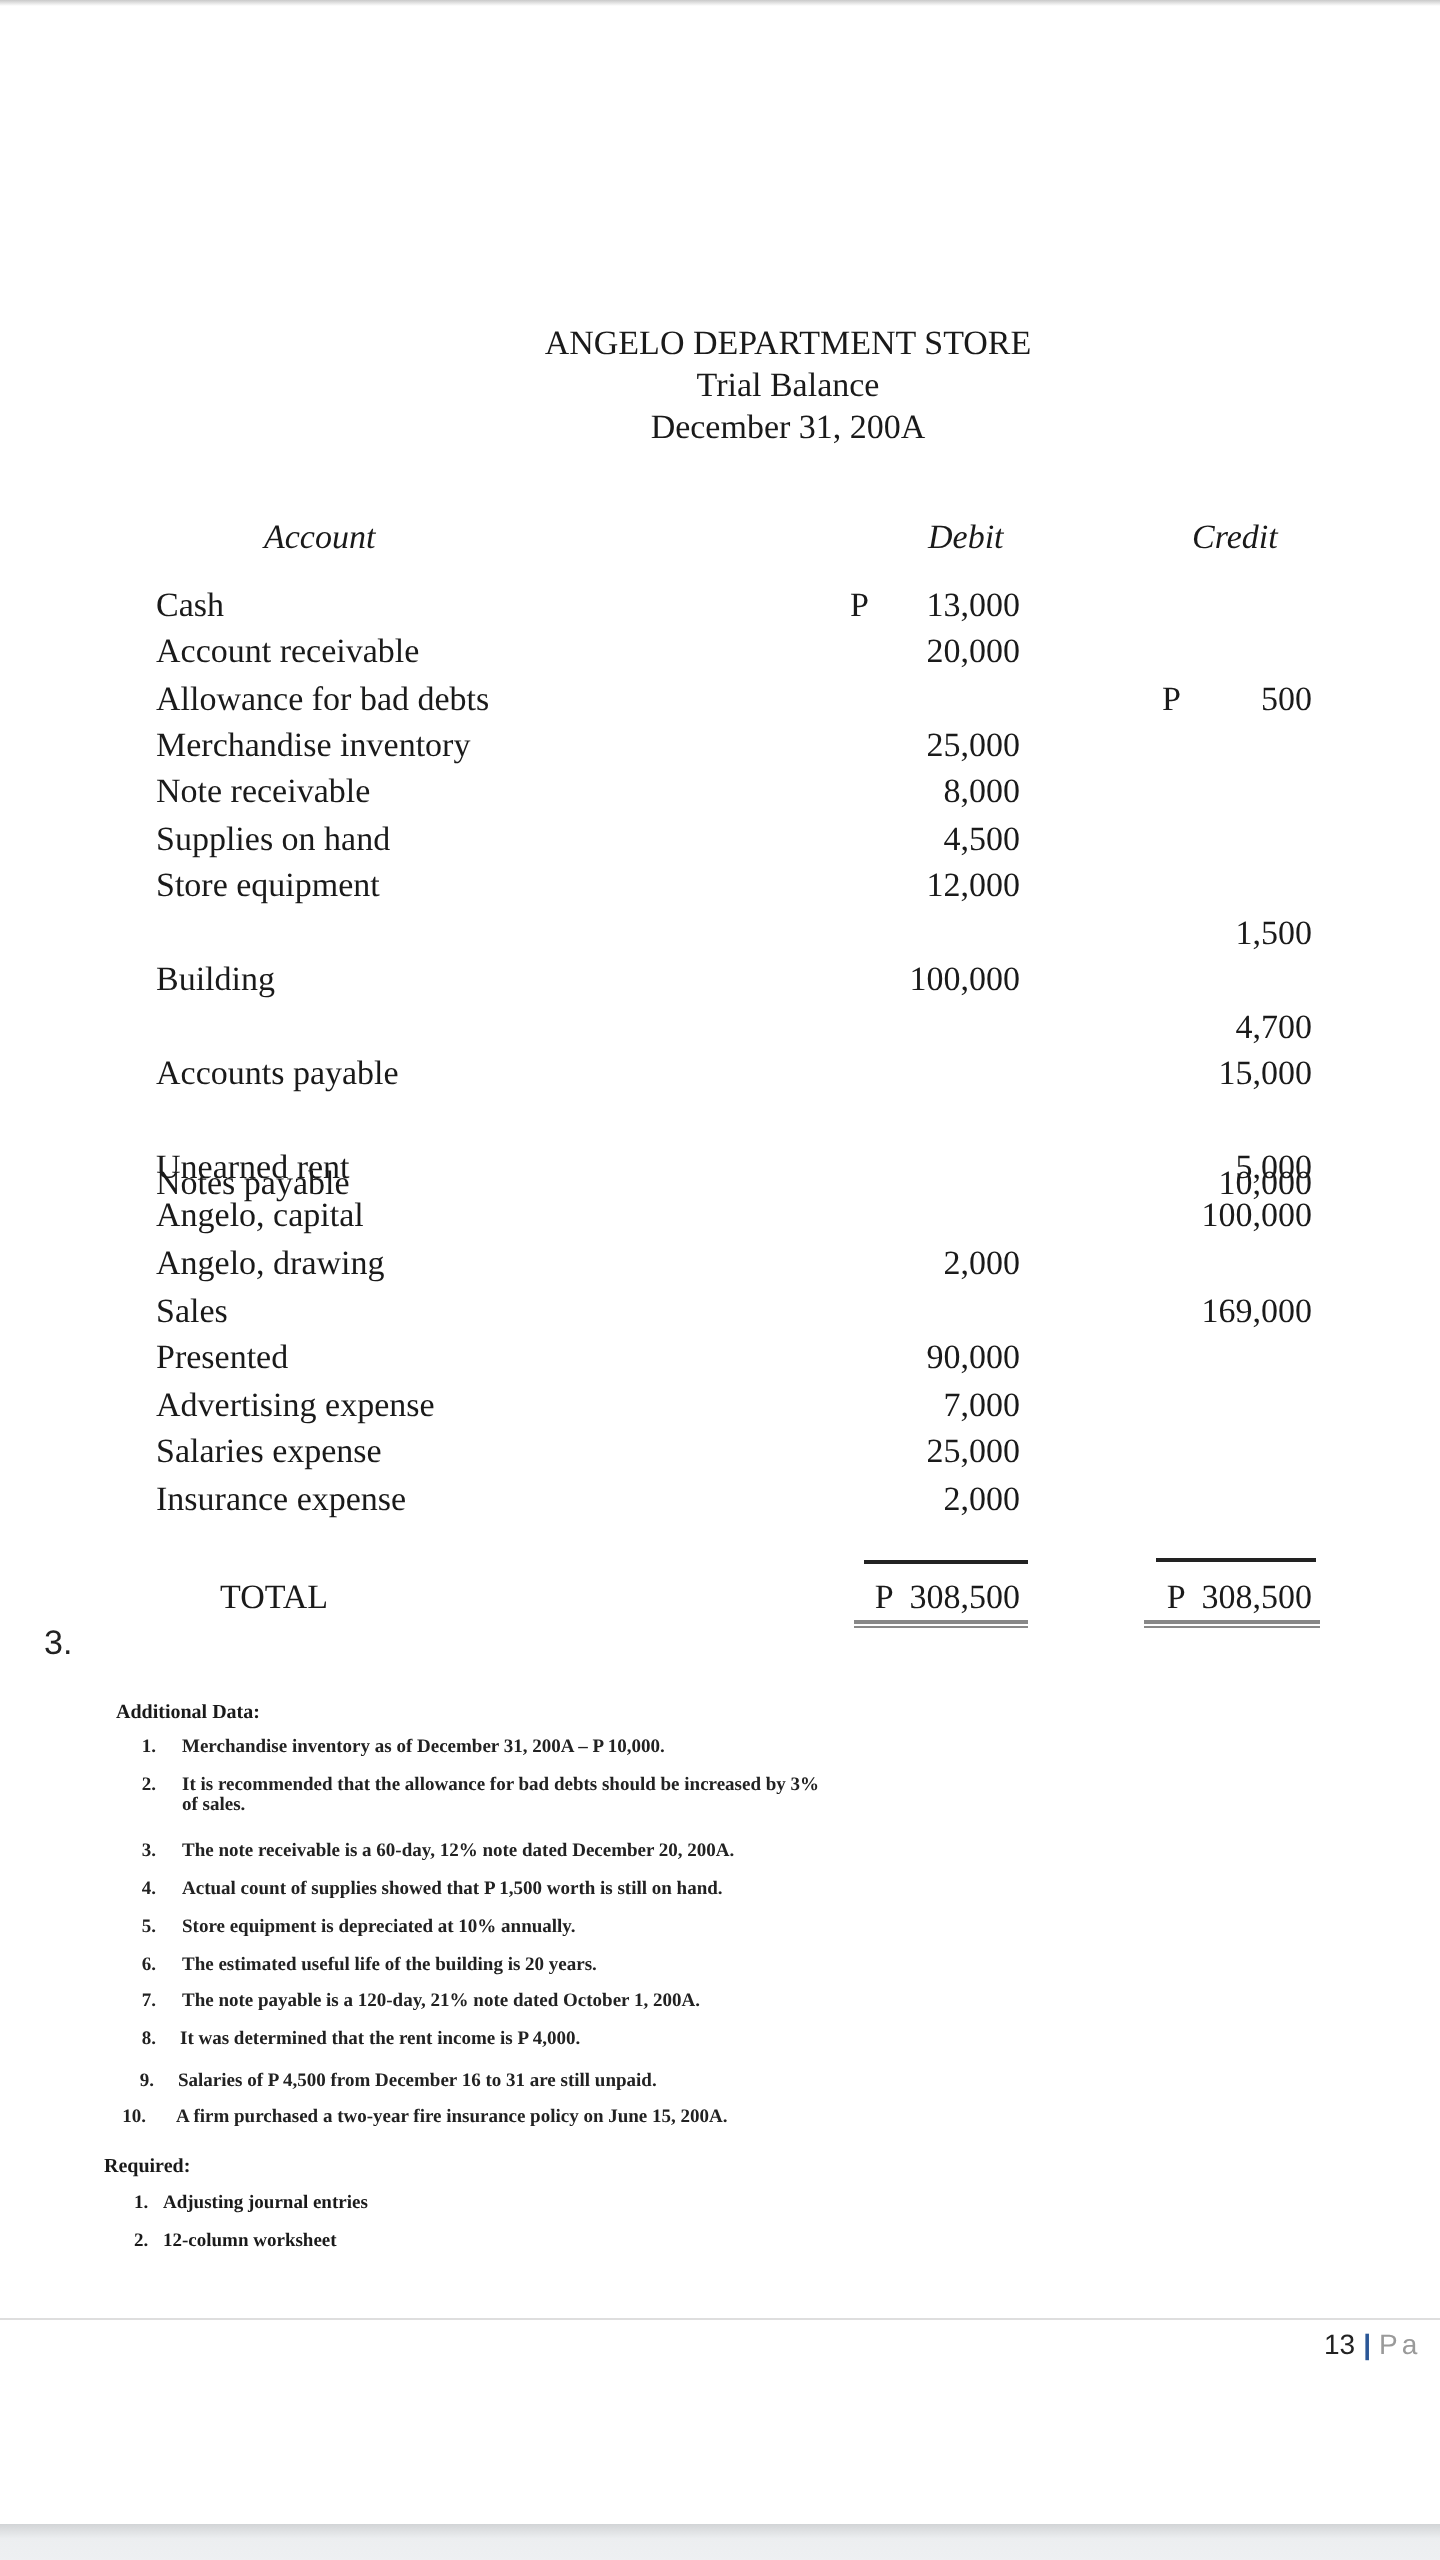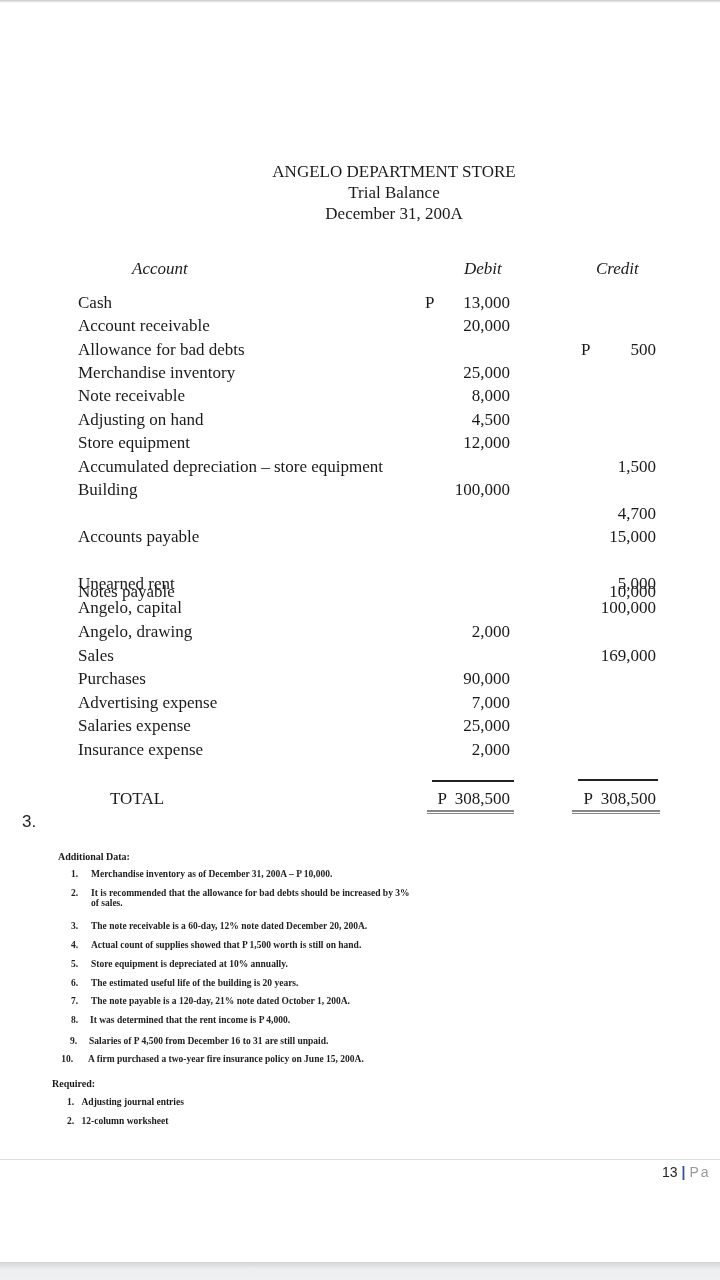--- a/index.html
+++ b/index.html
@@ -79,29 +79,28 @@
     </div>
     <div class="tb-row" style="top:363px;">
       <span class="acct">Merchandise inventory</span>
       <span class="dr">25,000</span>
     </div>
     <div class="tb-row" style="top:386px;">
       <span class="acct">Note receivable</span>
       <span class="dr">8,000</span>
     </div>
     <div class="tb-row" style="top:410px;">
-      <span class="acct">Adjusting on hand</span>
+      <span class="acct">Supplies on hand</span>
       <span class="dr">4,500</span>
     </div>
     <div class="tb-row" style="top:433px;padding-left:18px;">
       <span class="acct">Store equipment</span>
       <span class="dr">12,000</span>
     </div>
     <div class="tb-row" style="top:457px;">
-      <span class="acct">Accumulated depreciation – store equipment</span>
       <span class="cr">1,500</span>
     </div>
     <div class="tb-row" style="top:480px;">
       <span class="acct">Building</span>
       <span class="dr">100,000</span>
     </div>
     <div class="tb-row" style="top:504px;">
       <span class="cr">4,700</span>
     </div>
     <div class="tb-row" style="top:527px;">
@@ -122,21 +121,21 @@
     </div>
     <div class="tb-row" style="top:622px;">
       <span class="acct">Angelo, drawing</span>
       <span class="dr">2,000</span>
     </div>
     <div class="tb-row" style="top:646px;">
       <span class="acct">Sales</span>
       <span class="cr">169,000</span>
     </div>
     <div class="tb-row" style="top:669px;">
-      <span class="acct">Purchases</span>
+      <span class="acct">Presented</span>
       <span class="dr">90,000</span>
     </div>
     <div class="tb-row" style="top:693px;">
       <span class="acct">Advertising expense</span>
       <span class="dr">7,000</span>
     </div>
     <div class="tb-row" style="top:716px;">
       <span class="acct">Salaries expense</span>
       <span class="dr">25,000</span>
     </div>

